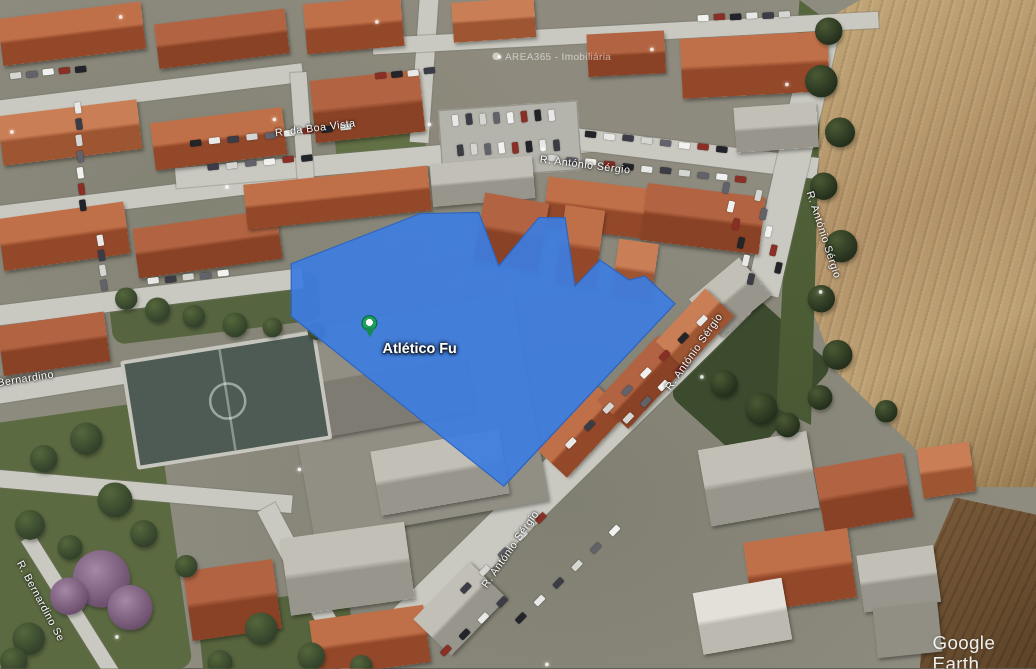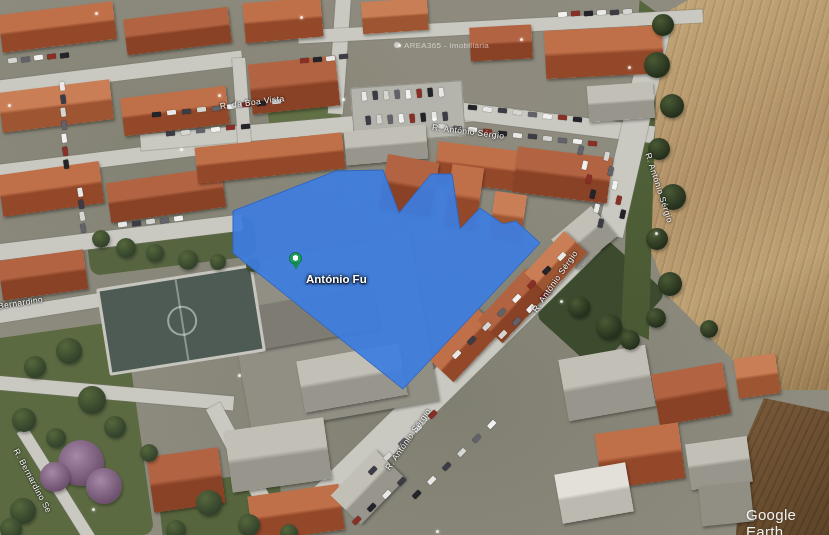--- a/index.html
+++ b/index.html
@@ -345,21 +345,21 @@
     </div>
 
   <svg id="overlay-svg" width="829" height="535" viewBox="0 0 829 535">
     <polygon id="parcel-poly" points="233,211 336,171 383,170 399,213 431,174 452,174 460,229 480,208 503,224 516,221 540,243 403,389 233,253" fill="#3d7de0" fill-opacity="0.93" stroke="#2f66c0" stroke-width="1"></polygon>
   </svg>
 
   <div id="marker">
     <div class="pin-head" style="background: radial-gradient(circle at 50% 45%, rgb(255, 255, 255) 0px, rgb(255, 255, 255) 2.5px, rgb(28, 160, 95) 3px);"></div>
     <div class="pin-tail"></div>
   </div>
-  <div id="marker-label">António Fu</div>
+  <div id="marker-label">Atlético Fu</div>
 
   <div id="attr-icon"></div>
   <div id="attr-label">AREA365 - Imobiliária</div>
 
   <div id="label-layer">
       <div class="street-label" style="left: 220px; top: 101px; transform: rotate(-7deg);">R. da Boa Vista</div>
       <div class="street-label" style="left: 432px; top: 122px; transform: rotate(7deg);">R. António Sérgio</div>
       <div class="street-label" style="left: 648px; top: 148px; transform: rotate(72deg);">R. António Sérgio</div>
       <div class="street-label" style="left: 534px; top: 306px; transform: rotate(-55deg);">R. António Sérgio</div>
       <div class="street-label" style="left: 387px; top: 464px; transform: rotate(-55deg);">R. António Sérgio</div>

